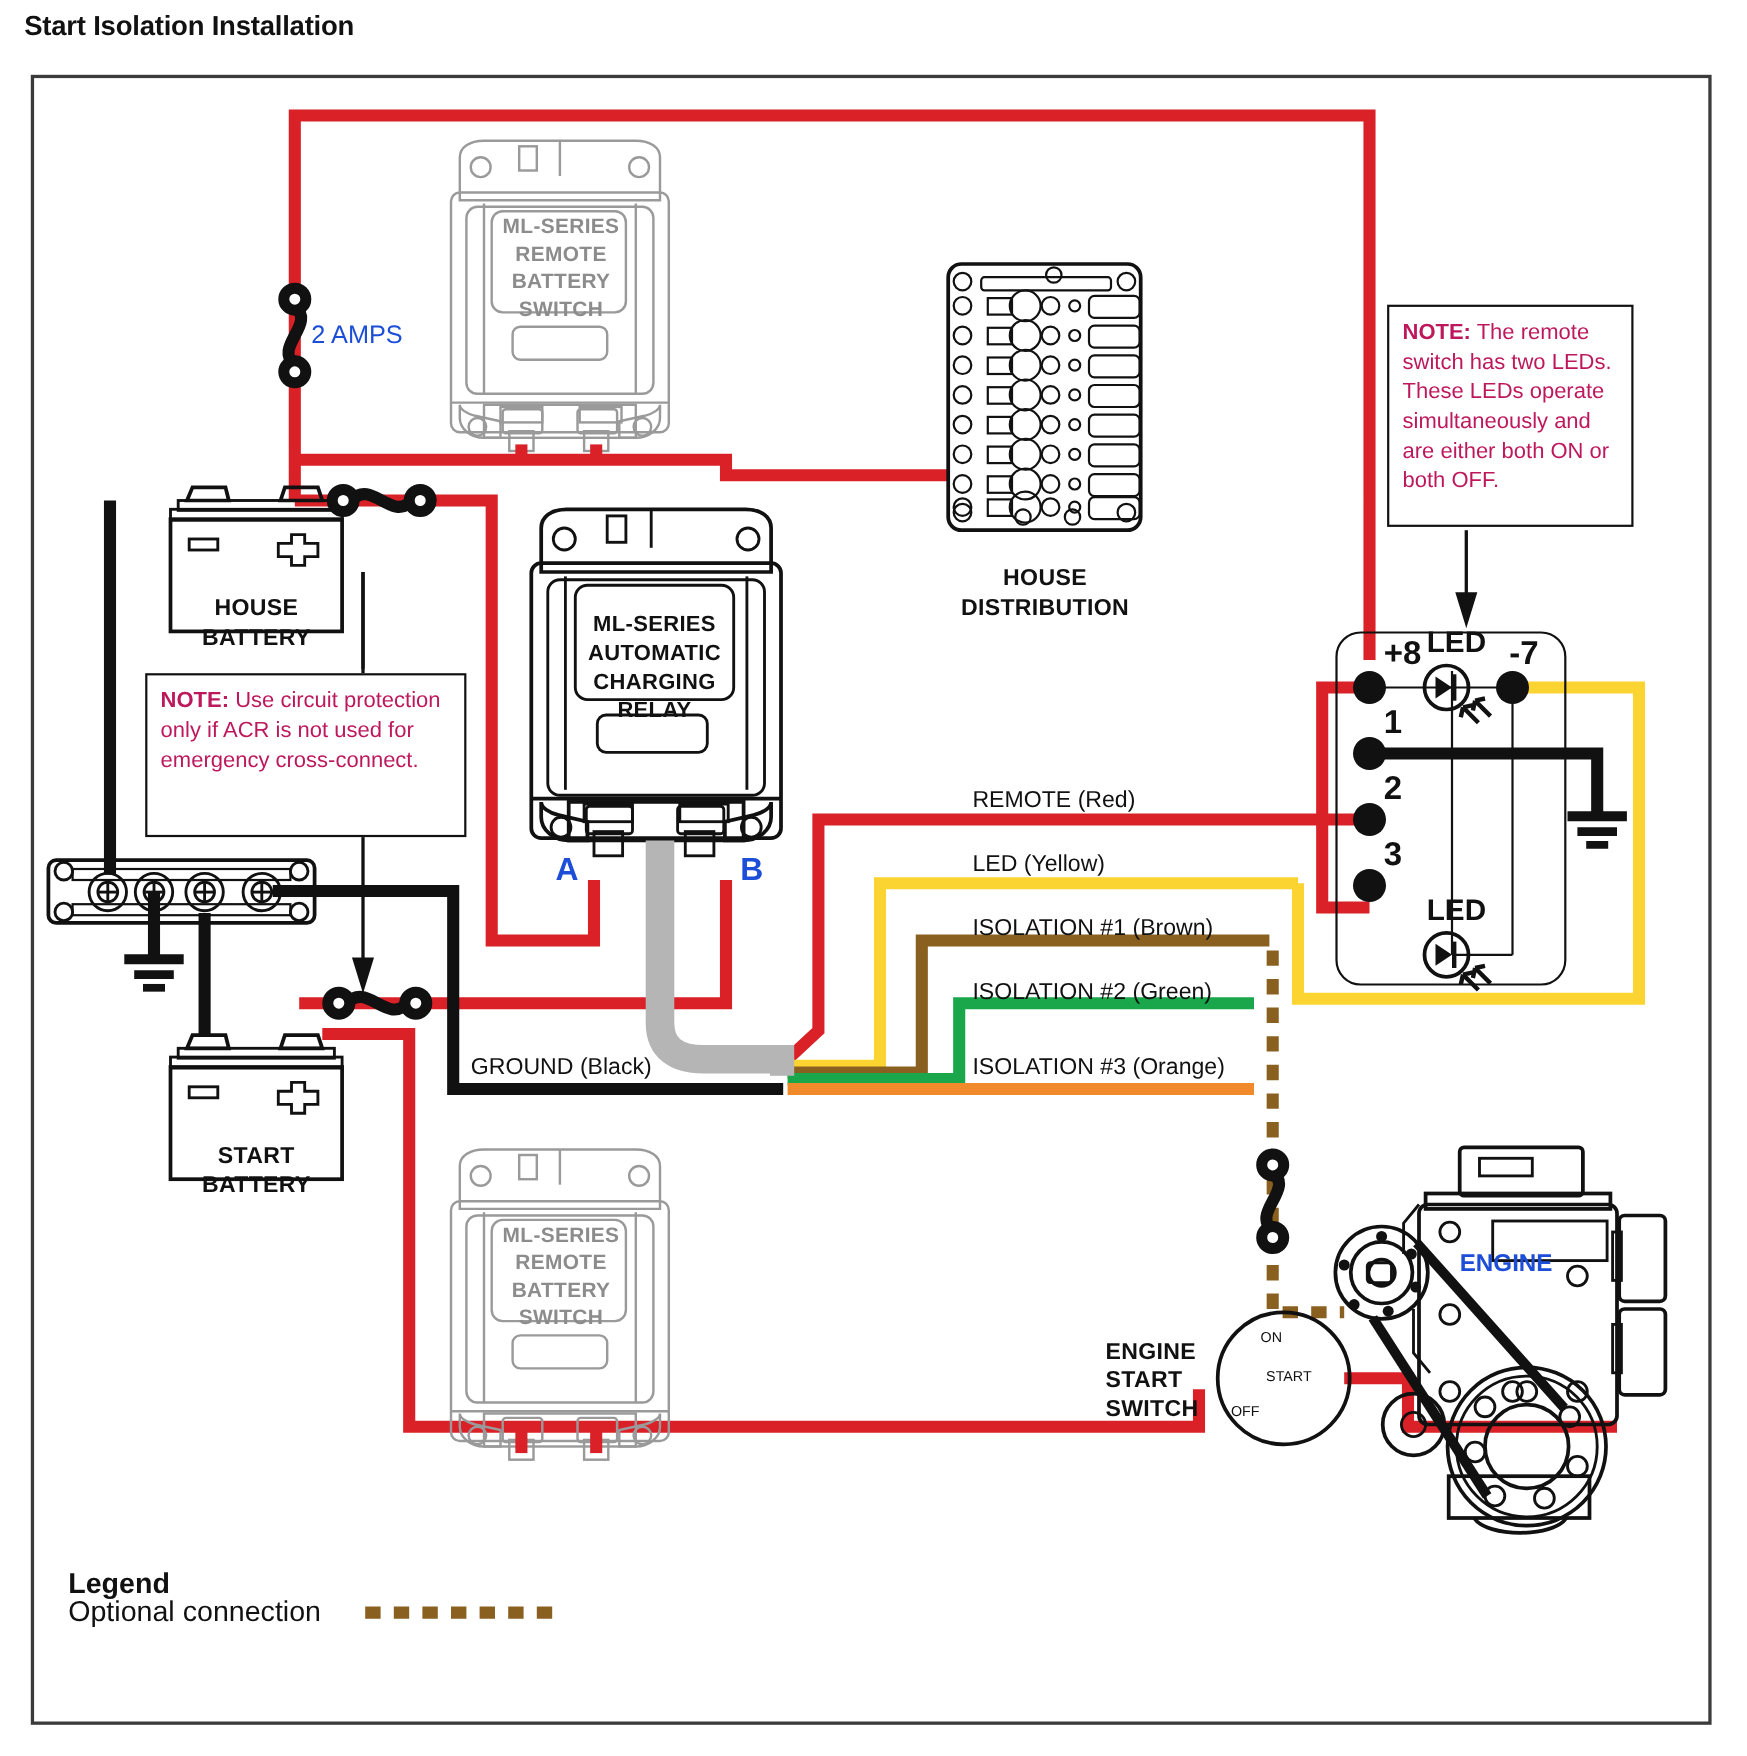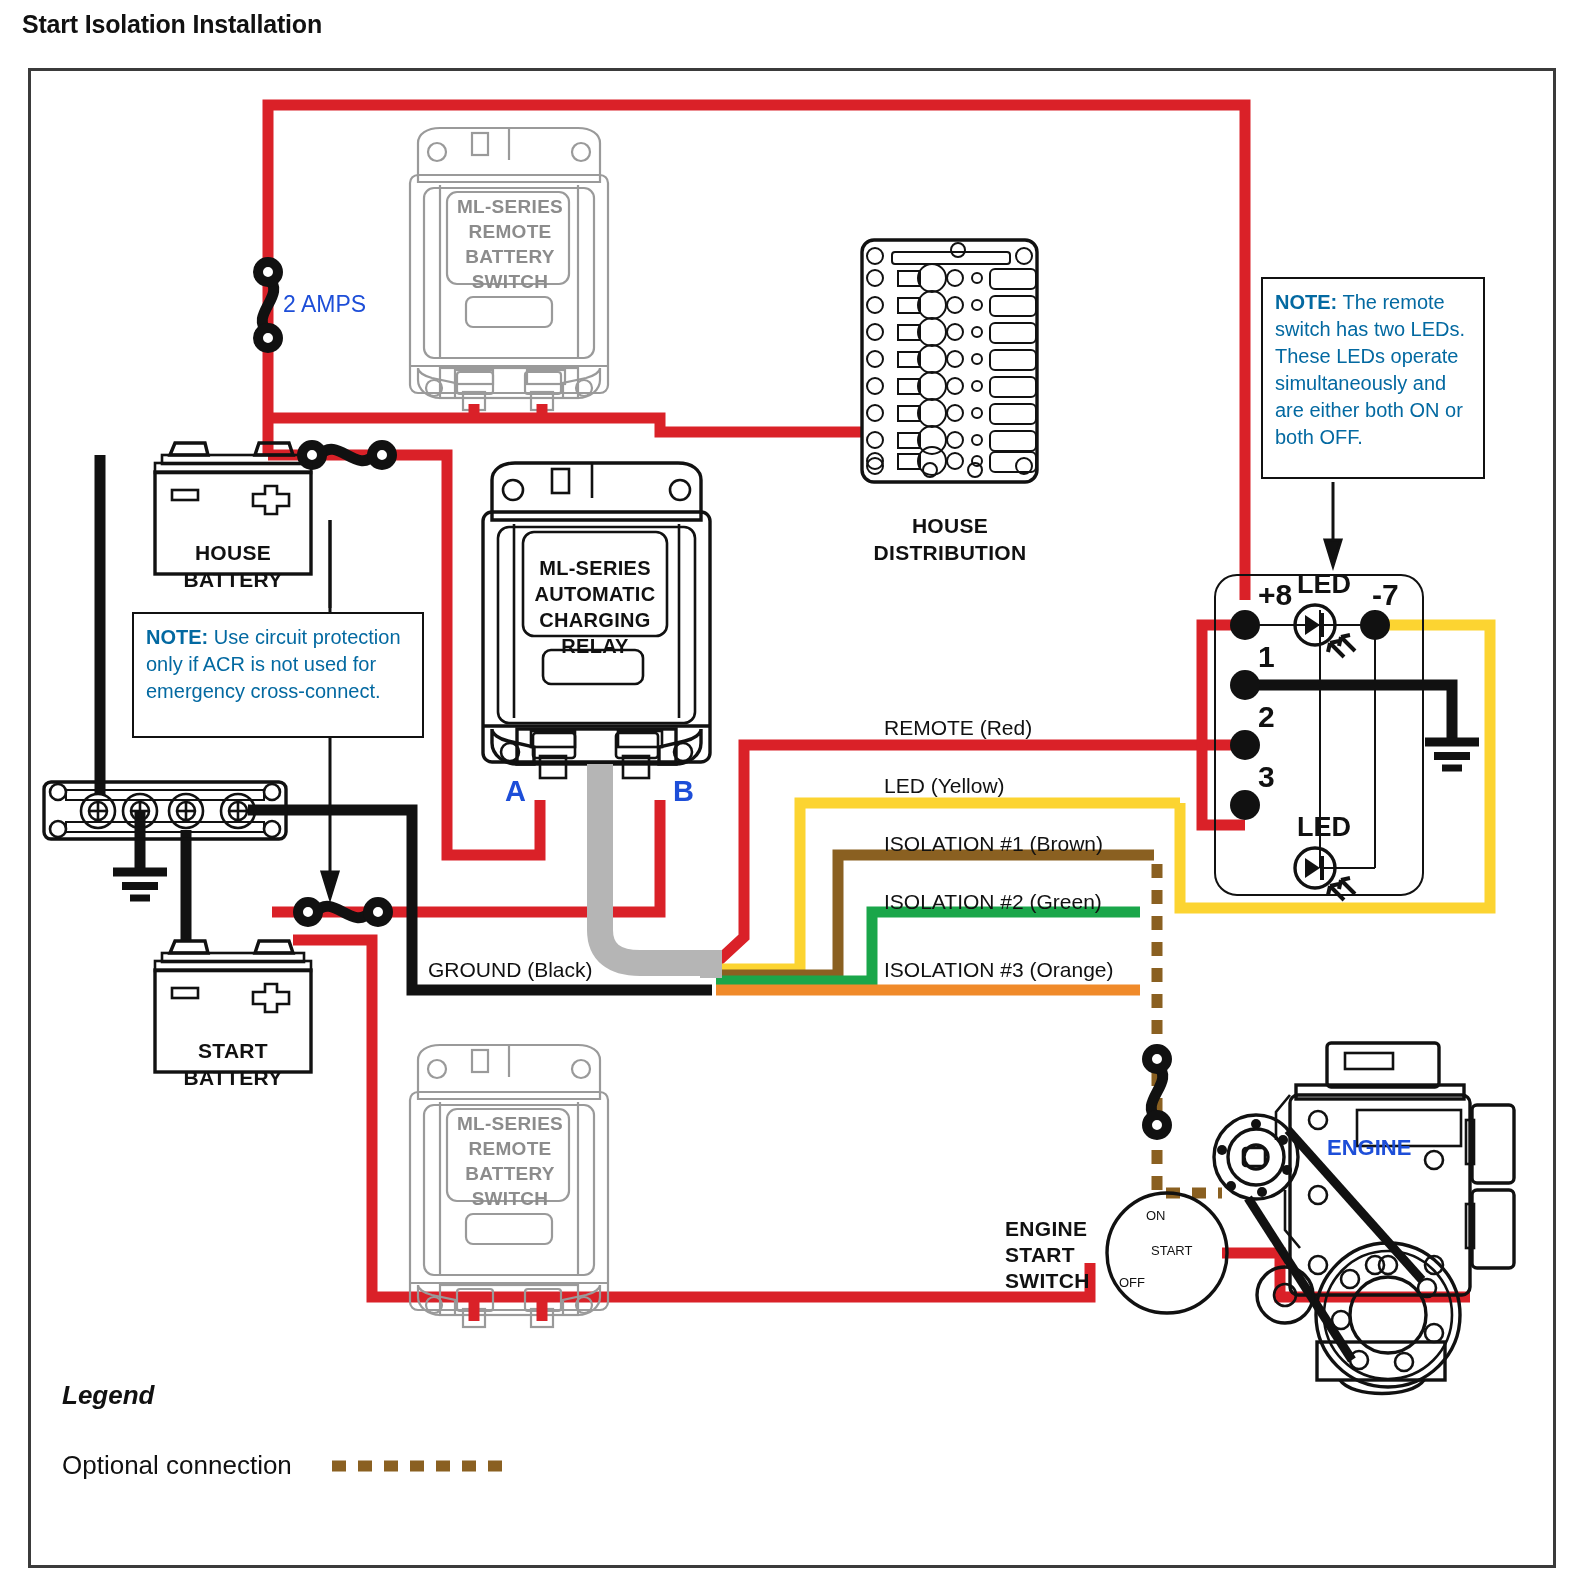--- a/index.html
+++ b/index.html
@@ -4,21 +4,21 @@
 <style>
   html,body{margin:0;padding:0;background:#ffffff;}
   body{width:1588px;height:1596px;font-family:"Liberation Sans",sans-serif;position:relative;overflow:hidden;}
   #page-title{position:absolute;left:22px;top:10px;font-size:25px;font-weight:bold;color:#111;letter-spacing:-0.2px;}
   #frame{position:absolute;left:28px;top:68px;width:1528px;height:1500px;border:3px solid #3b3b3b;box-sizing:border-box;}
   svg{position:absolute;left:0;top:0;}
   .lbl{position:absolute;color:#1d4ed8;}
   .b{font-weight:bold;}
   .devlabel{position:absolute;text-align:center;font-weight:bold;color:#8c8c8c;font-size:19px;line-height:25px;letter-spacing:.3px;}
   .devlabel-dark{color:#111;margin-top:20px;}
-  .note{position:absolute;border:2.5px solid #111;background:#fff;box-sizing:border-box;padding:10px 12px;font-size:20px;line-height:27px;color:#0369a1;}
+  .note{position:absolute;border:2.5px solid #111;background:#fff;box-sizing:border-box;padding:10px 12px;font-size:20px;line-height:27px;color:#be185d;}
   .termnum{position:absolute;font-size:30px;font-weight:bold;color:#111;}
   .legend-t{position:absolute;font-weight:bold;font-size:26px;color:#111;}
   .legend-s{position:absolute;font-size:26px;color:#111;}
   .wirelabel{position:absolute;font-size:21px;color:#111;white-space:nowrap;}
   .smalltxt{position:absolute;font-size:13px;color:#111;}
 </style>
 </head>
 <body>
 
 <div id="page-title">Start Isolation Installation</div>
@@ -553,22 +553,22 @@
 
 <div class="lbl" style="left:283px;top:291px;font-size:23px;">2 AMPS</div>
 
 <div class="wirelabel" style="left:884px;top:716px;">REMOTE (Red)</div>
 <div class="wirelabel" style="left:884px;top:774px;">LED (Yellow)</div>
 <div class="wirelabel" style="left:884px;top:832px;">ISOLATION #1 (Brown)</div>
 <div class="wirelabel" style="left:884px;top:890px;">ISOLATION #2 (Green)</div>
 <div class="wirelabel" style="left:884px;top:958px;">ISOLATION #3 (Orange)</div>
 <div class="wirelabel" style="left:428px;top:958px;">GROUND (Black)</div>
 
-<div class="note" style="left:132px;top:612px;width:292px;height:126px;">
+<div class="note" style="left:132px;top:612px;width:292px;height:149px;">
   <span class="b">NOTE:</span><span> Use circuit protection only if ACR is not used for emergency cross-connect.</span>
 </div>
 
 <div class="note" style="left:1261px;top:277px;width:224px;height:202px;">
   <span class="b">NOTE:</span><span> The remote switch has two LEDs. These LEDs operate simultaneously and are either both ON or both OFF.</span>
 </div>
 
-<div class="legend-t" style="left:62px;top:1380px;font-style:italic;">Legend</div>
+<div class="legend-t" style="left:62px;top:1424px;">Legend</div>
 <div class="legend-s" style="left:62px;top:1450px;">Optional connection</div>
 
 </body></html>

